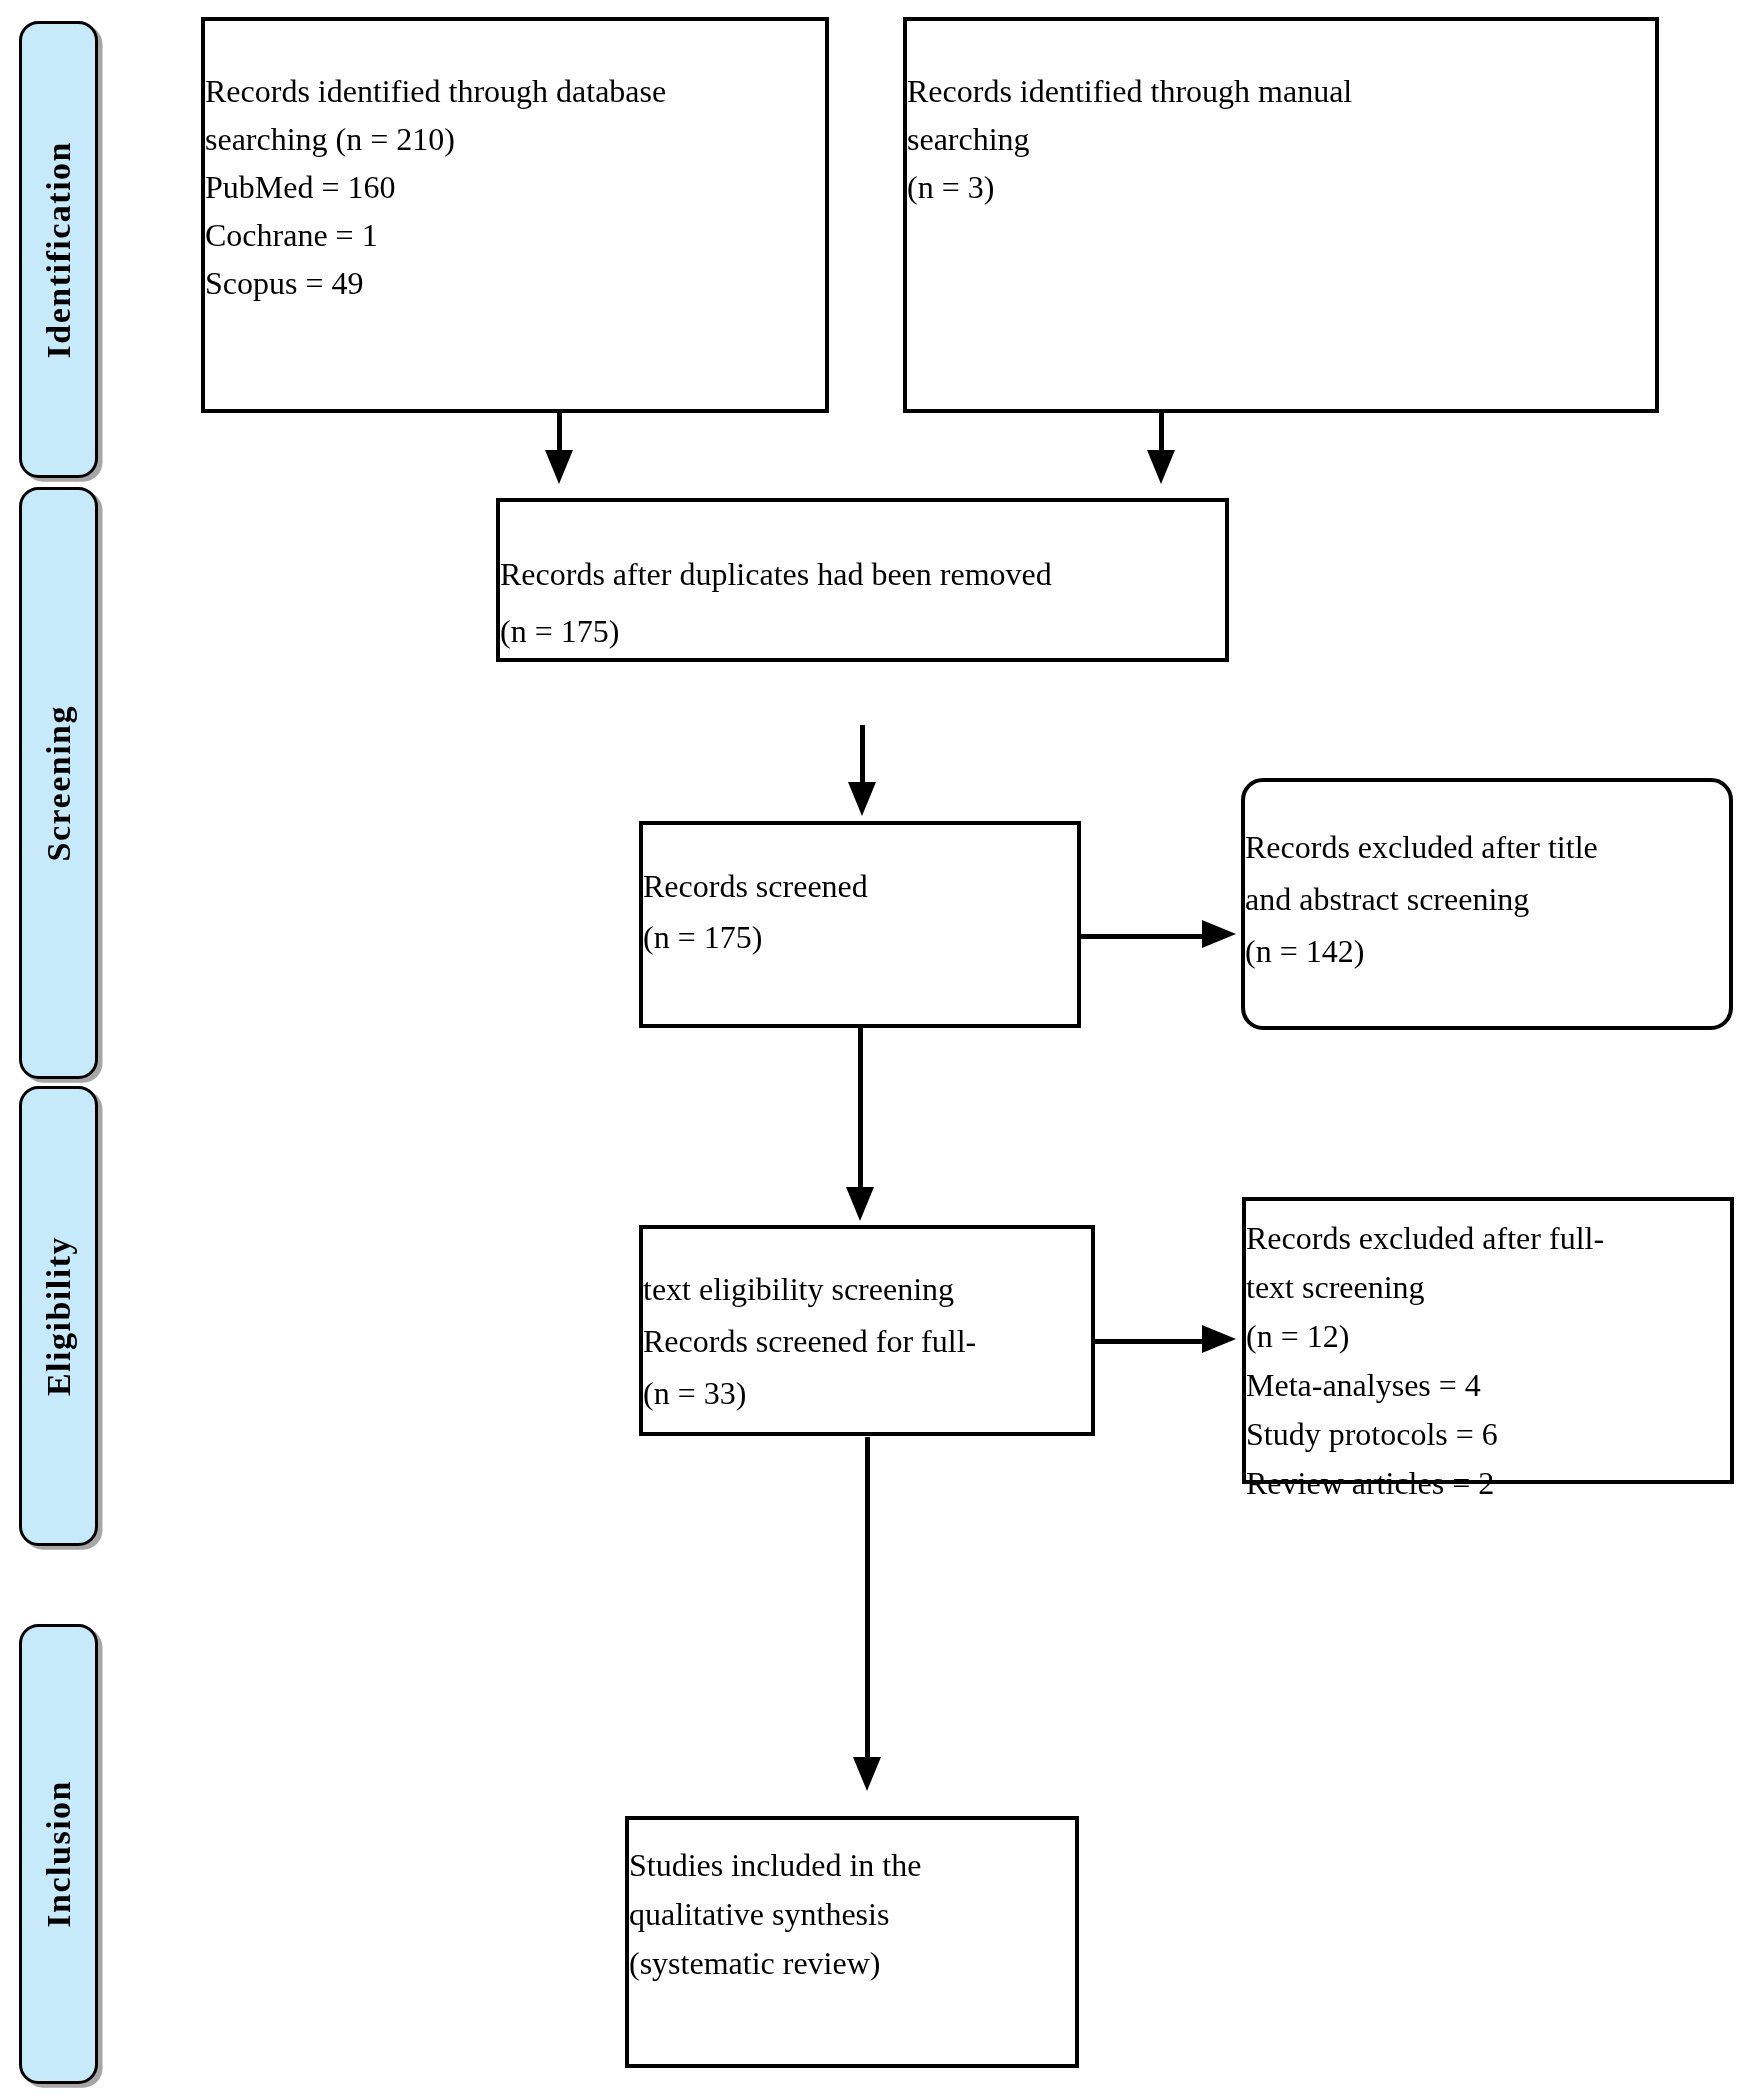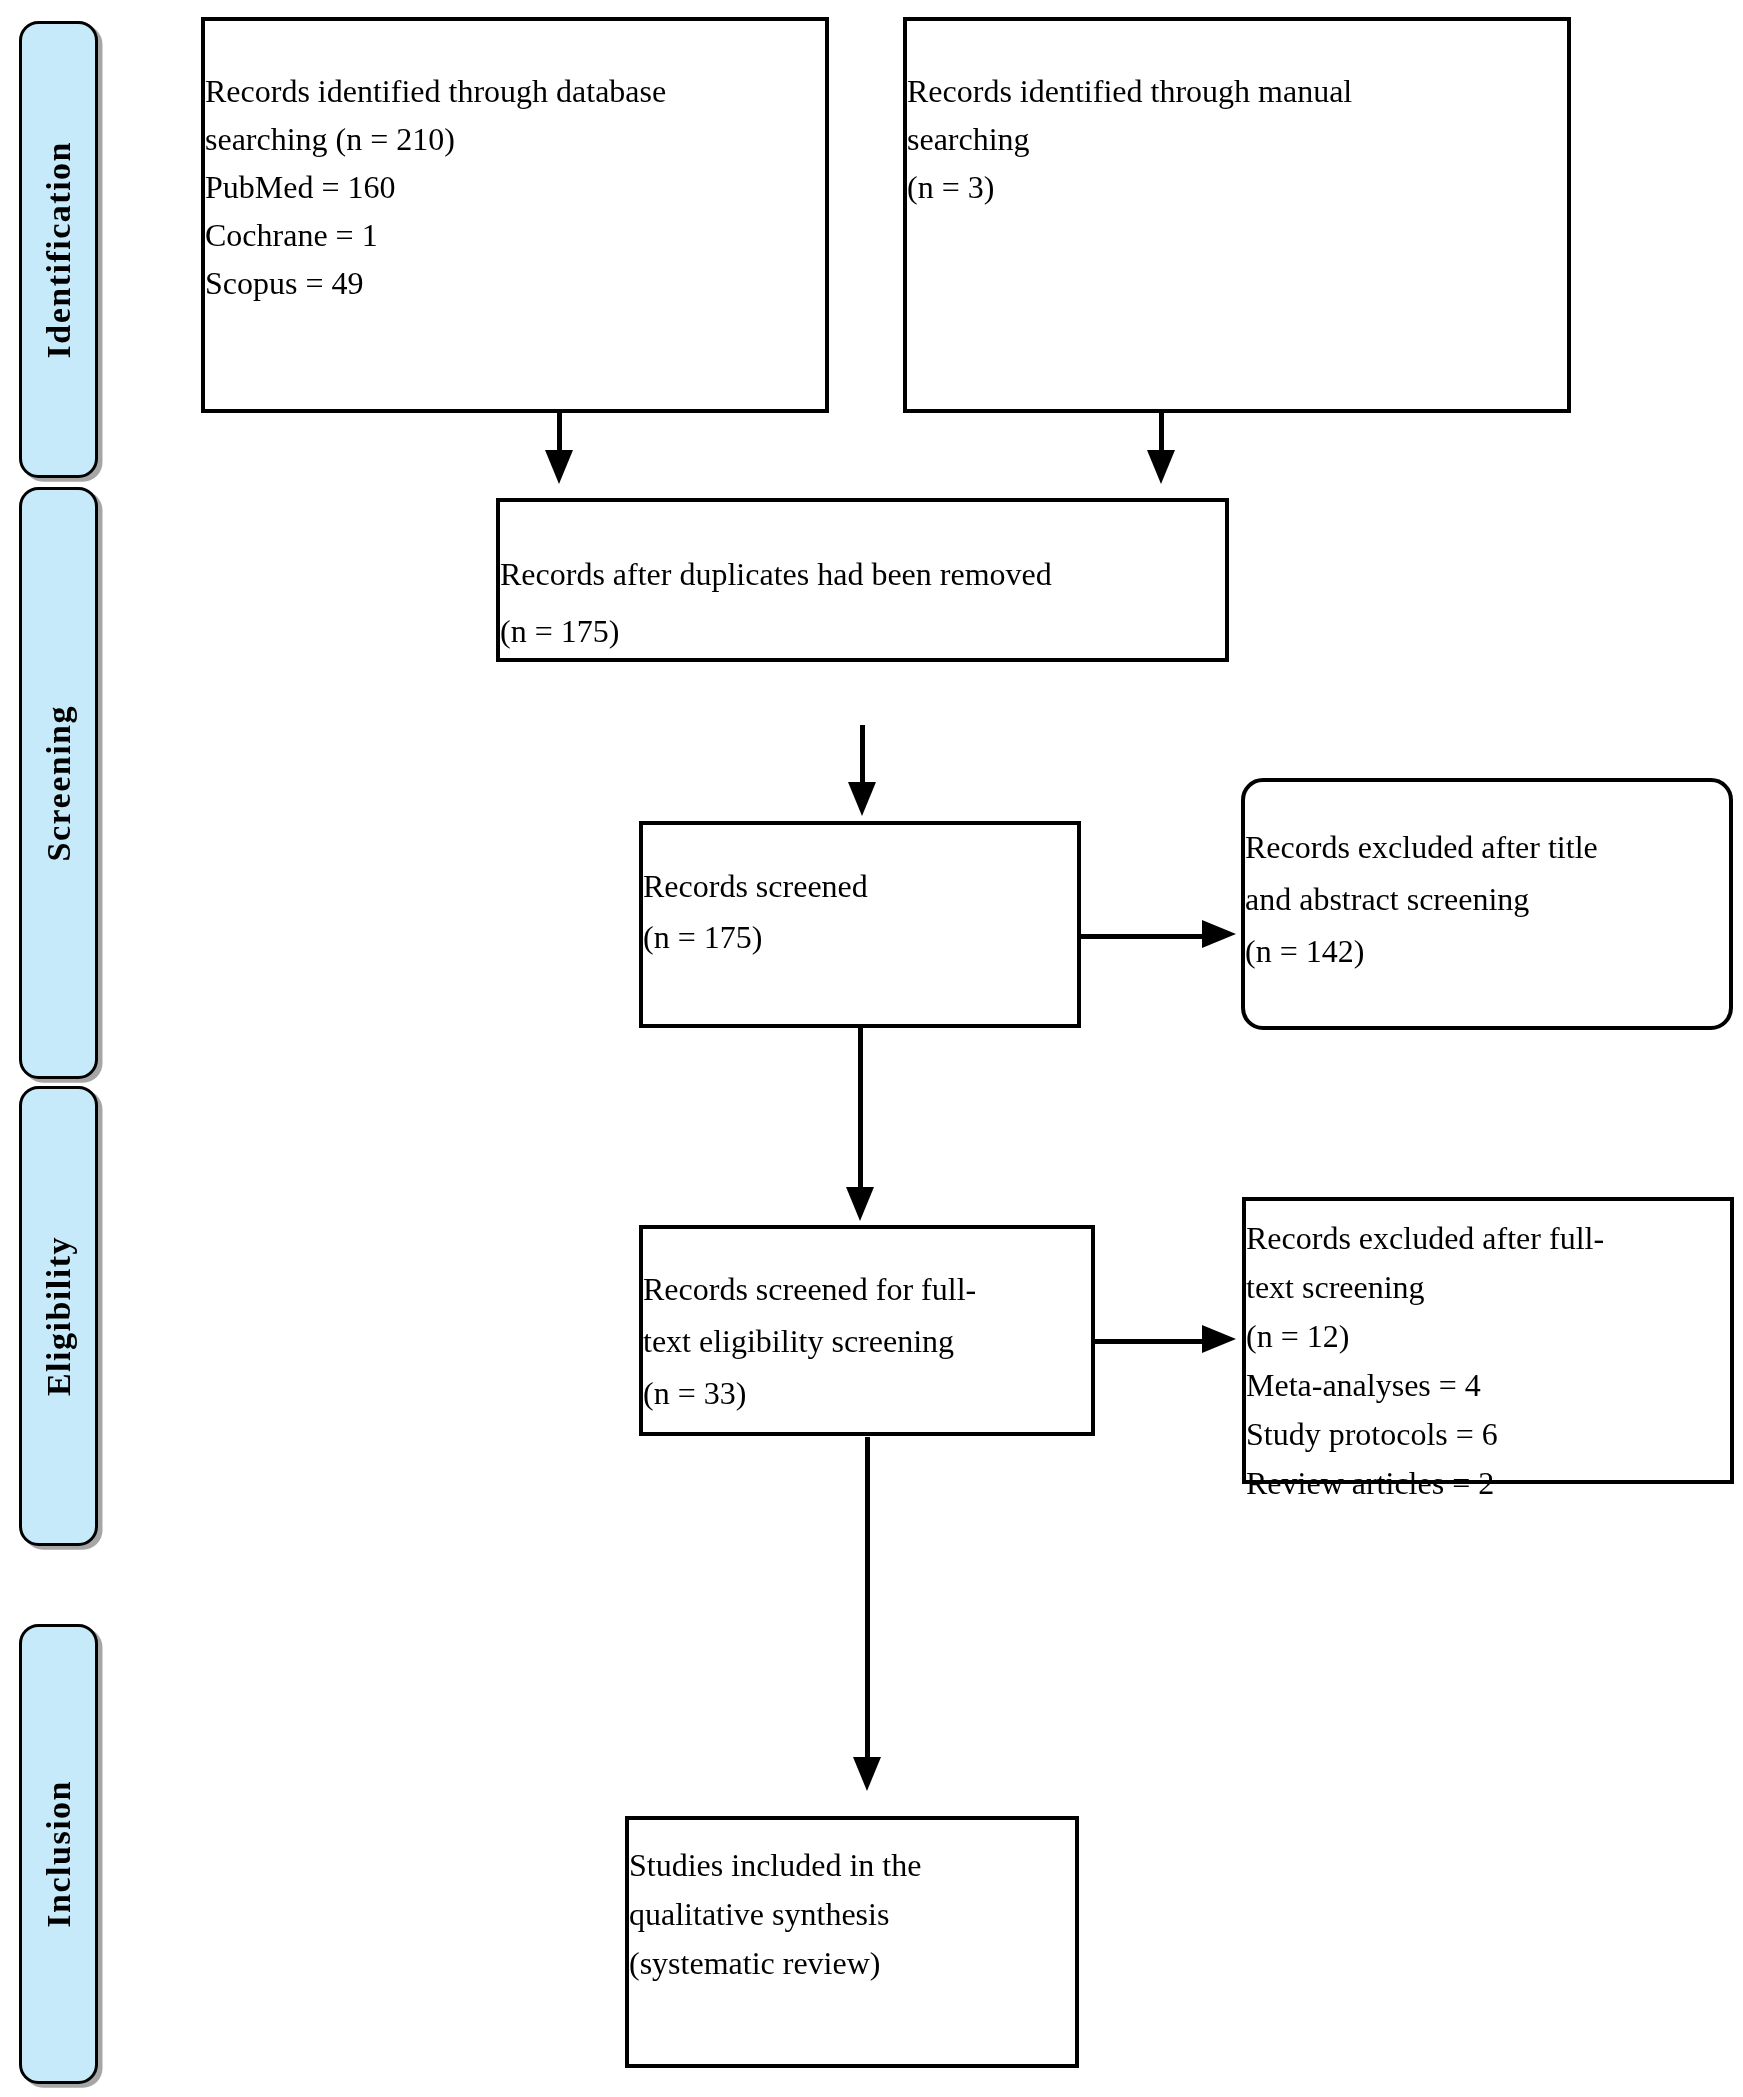--- a/index.html
+++ b/index.html
@@ -43,21 +43,21 @@
   
   .box{
     position:absolute;
     background:#ffffff;
     border:4.5px solid #000;
     box-sizing:border-box;
     font-size:32px;
   }
   .bl{display:block;}
   #box-a{left:201px;top:16.5px;width:628px;height:396px;padding-top:46px;line-height:48px;}
-  #box-b{left:903px;top:16.5px;width:668px;height:396px;padding-top:46px;line-height:48px;}
+  #box-b{left:903px;top:16.5px;width:756px;height:396px;padding-top:46px;line-height:48px;}
   #box-c{left:496px;top:498px;width:733px;height:164px;padding-top:44px;line-height:57px;}
   #box-d{left:639px;top:821px;width:442px;height:207px;padding-top:36px;line-height:51px;}
   #box-e{left:1241px;top:778px;width:492px;height:252px;padding-top:39px;line-height:52px;border-radius:22px;}
   #box-f{left:639px;top:1225px;width:456px;height:211px;padding-top:34px;line-height:52px;}
   #box-g{left:1242px;top:1197px;width:492px;height:287px;padding-top:13px;line-height:49px;}
   #box-h{left:625px;top:1816px;width:454px;height:252px;padding-top:21px;line-height:49px;}
 
   
   .shaft-v{position:absolute;width:4.5px;background:#000;}
   .shaft-h{position:absolute;height:4.5px;background:#000;}
@@ -110,22 +110,22 @@
     <span class="bl">(n = 175)</span>
   </div>
 
   <div class="box" id="box-e">
     <span class="bl">Records excluded after title</span>
     <span class="bl">and abstract screening</span>
     <span class="bl">(n = 142)</span>
   </div>
 
   <div class="box" id="box-f">
+    <span class="bl">text eligibility screening</span>
     <span class="bl">Records screened for full-</span>
-    <span class="bl">text eligibility screening</span>
     <span class="bl">(n = 33)</span>
   </div>
 
   <div class="box" id="box-g">
     <span class="bl">Records excluded after full-</span>
     <span class="bl">text screening</span>
     <span class="bl">(n = 12)</span>
     <span class="bl">Meta-analyses = 4</span>
     <span class="bl">Study protocols = 6</span>
     <span class="bl">Review articles = 2</span>

